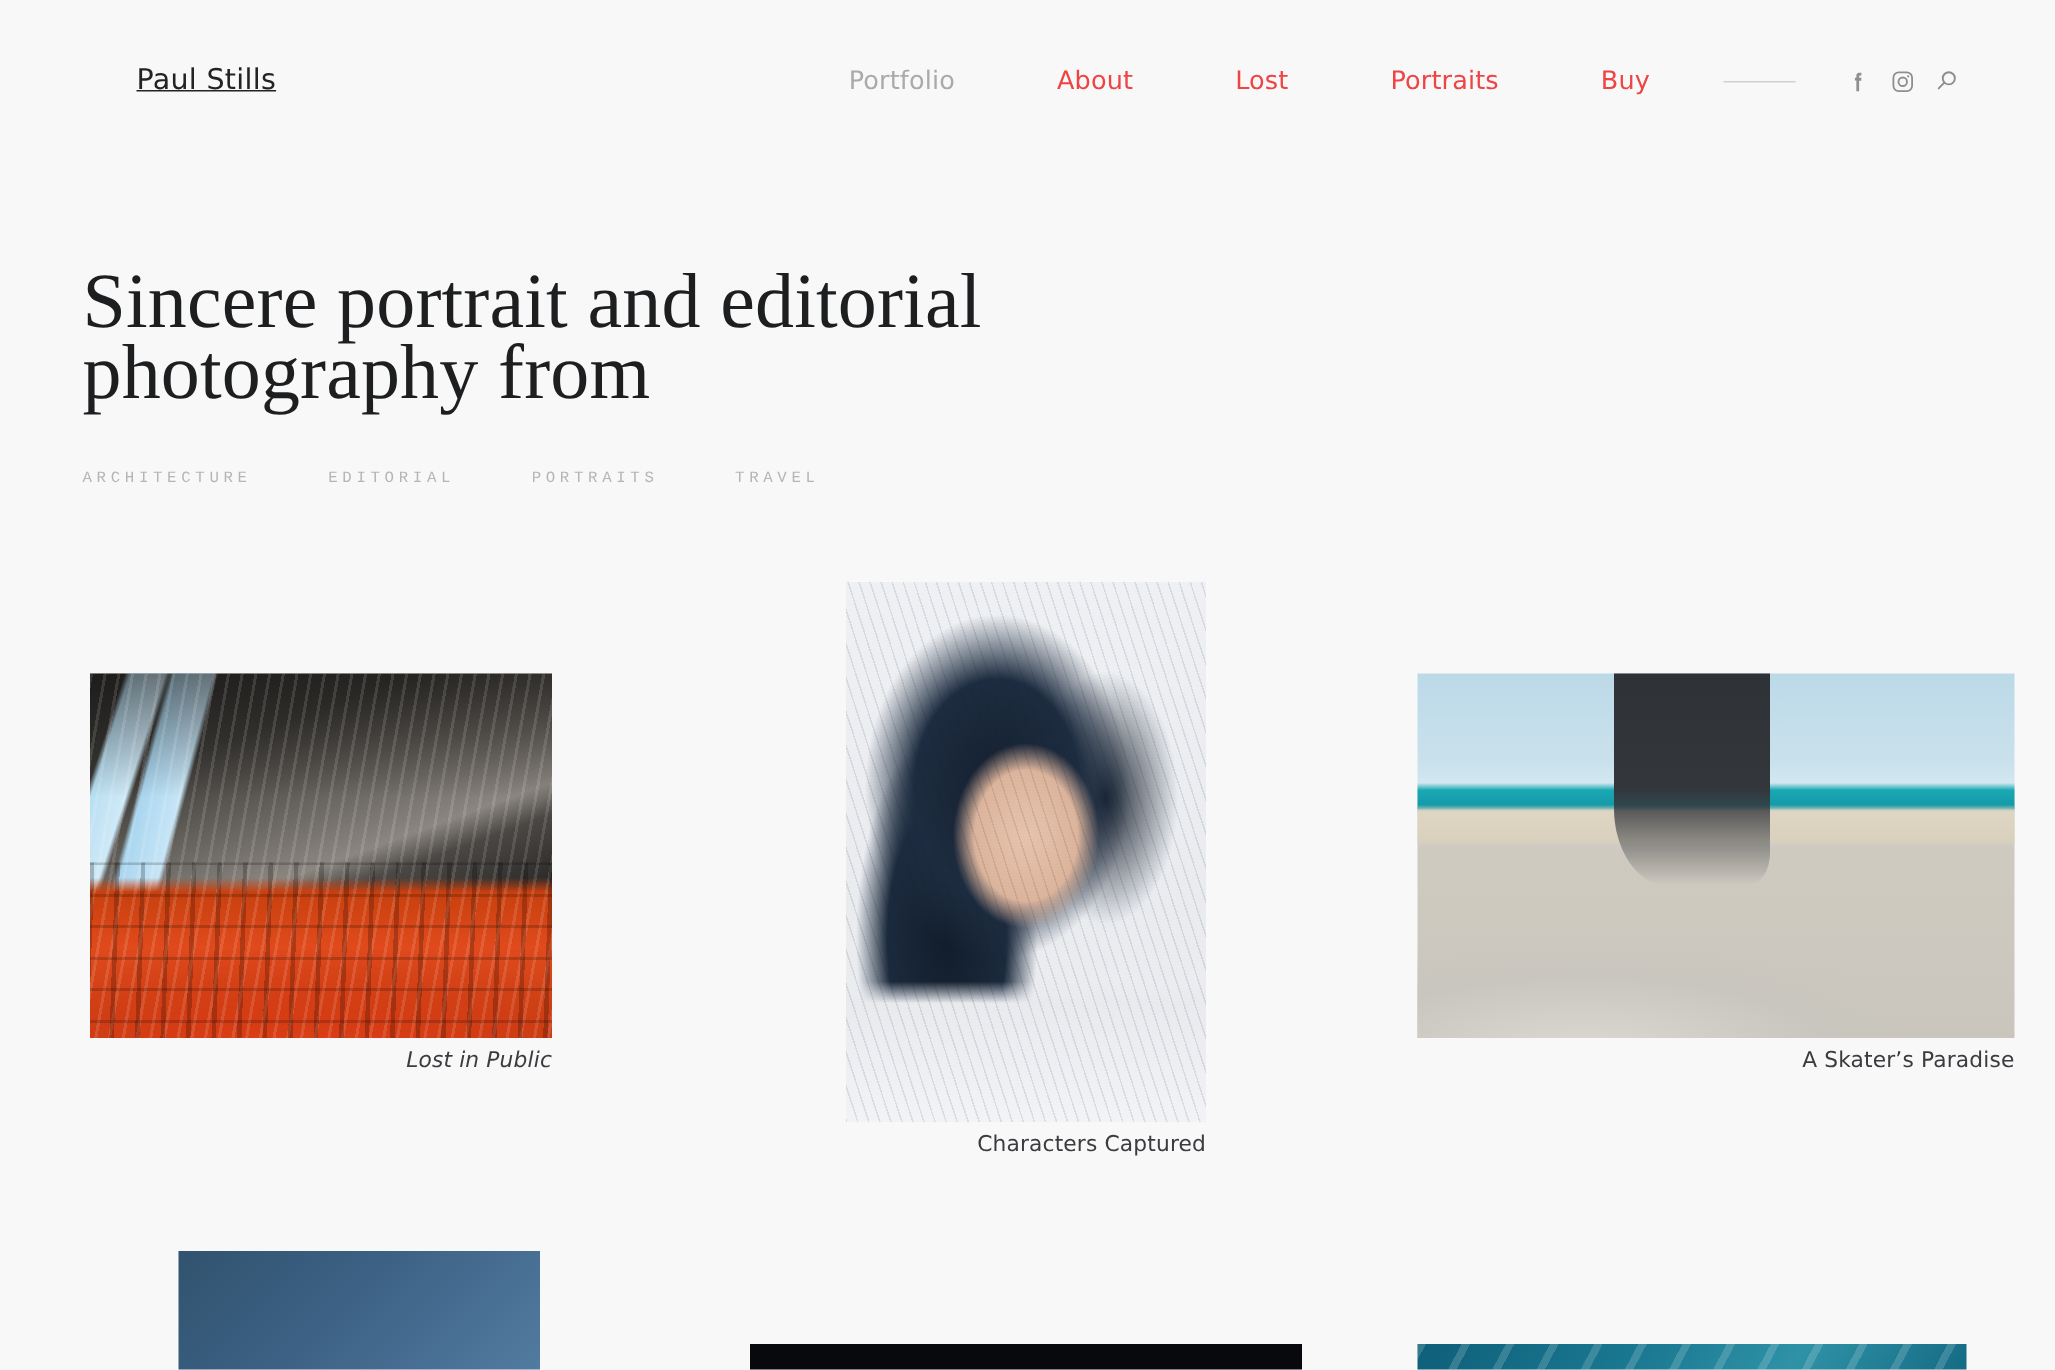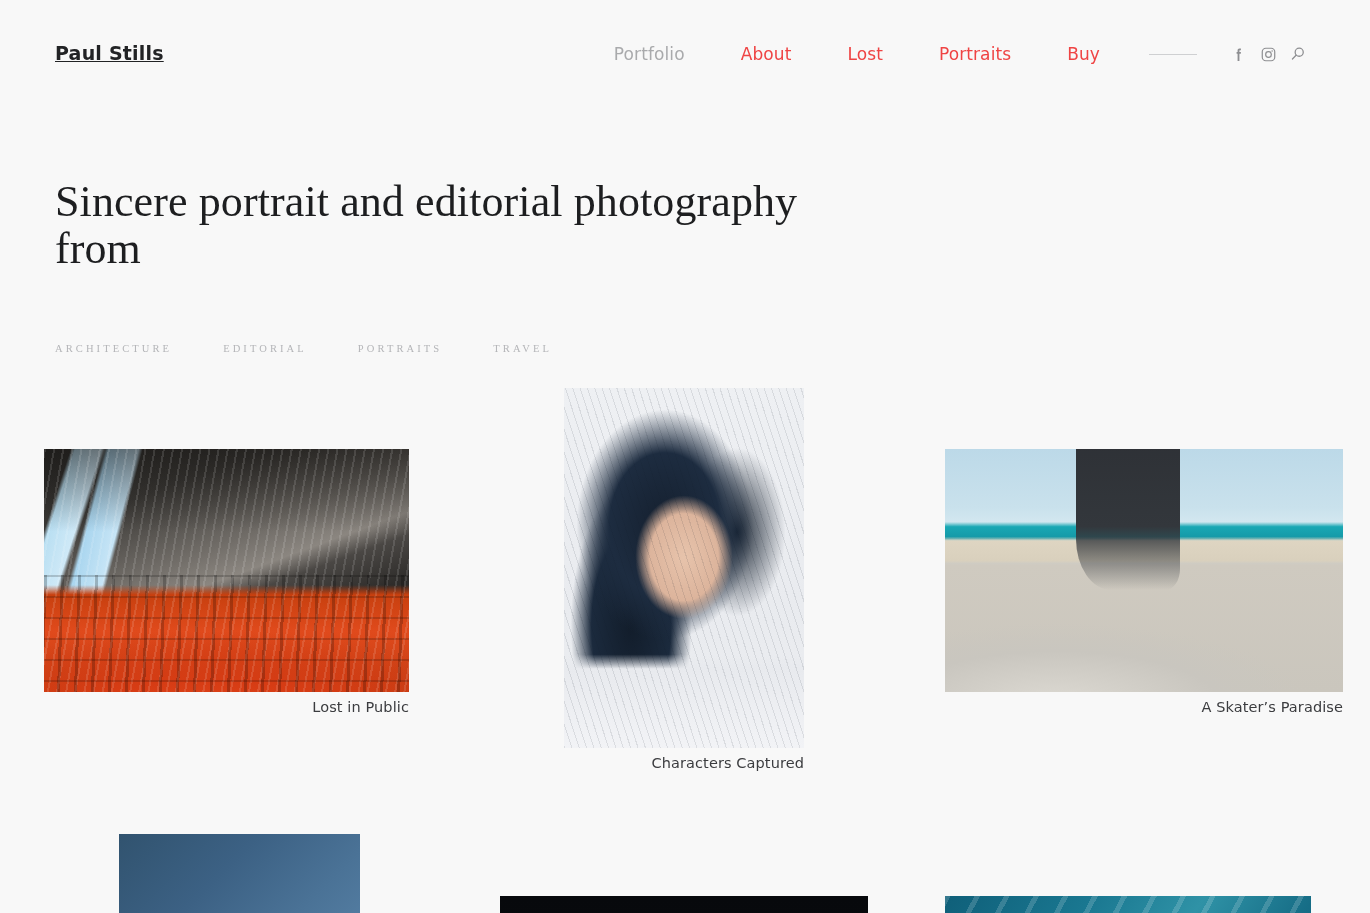--- a/index.html
+++ b/index.html
@@ -23,34 +23,35 @@
     width: 1370px;
     height: 108px;
     display: flex;
     align-items: center;
     justify-content: space-between;
     padding: 0 57px 0 55px;
   }
   .brand {
     font-family: "DejaVu Sans", sans-serif;
     font-size: 19px;
-    font-weight: 700;
+    font-weight: 400;
     letter-spacing: 0.2px;
     color: #222325;
     line-height: 1;
     margin-top: -2px;
+    margin-left: 36px;
   }
   .nav-cluster {
     display: flex;
     align-items: center;
   }
   .nav-menu {
     display: flex;
     align-items: center;
-    gap: 4px;
+    gap: 16px;
   }
   .nav-link {
     font-family: "DejaVu Sans", sans-serif;
     font-size: 17px;
     color: #ef4444;
     letter-spacing: 0.1px;
     text-decoration: none;
     padding: 0 26px;
     line-height: 1;
     white-space: nowrap;
@@ -81,46 +82,45 @@
 
   
   .hero {
     position: absolute;
     top: 178px;
     left: 55px;
     width: 800px;
   }
   .hero-title {
     font-family: "Liberation Serif", "DejaVu Serif", serif;
-    font-size: 44px;
+    font-size: 52px;
     line-height: 47px;
     color: #1d1e20;
     font-weight: 400;
     margin: 0;
     letter-spacing: 0.1px;
   }
 
   
   .category-row {
     position: absolute;
     top: 313px;
     left: 55px;
     display: flex;
     align-items: center;
   }
   .category-link {
-    font-family: Liberation Serif, serif;
+    font-family: Liberation Mono, monospace;
     font-size: 10.5px;
     letter-spacing: 3.1px;
     color: #b4b5b8;
     text-transform: uppercase;
     text-decoration: none;
     margin-right: 51px;
     white-space: nowrap;
-    margin-top: 30px;
   }
 
   
   .gallery {
     position: absolute;
     top: 0; left: 0;
     width: 1370px;
     height: 913px;
     pointer-events: none;
   }
@@ -139,21 +139,21 @@
     font-family: "DejaVu Sans", sans-serif;
     font-size: 14.5px;
     color: #3b3c3f;
     text-align: right;
     margin-top: 7px;
     letter-spacing: 0.1px;
     white-space: nowrap;
   }
 
   
-  #item-1 { left: 44px;  top: 449px; width: 365px; }
+  #item-1 { left: 60px;  top: 449px; width: 308px; font-style: italic; }
   #item-1 .photo { height: 243px; }
   #item-2 { left: 564px; top: 388px; width: 240px; }
   #item-2 .photo { height: 360px; }
   #item-3 { left: 945px; top: 449px; width: 398px; }
   #item-3 .photo { height: 243px; }
   #item-4 { left: 119px; top: 834px; width: 241px; }
   #item-4 .photo { height: 200px; }
   #item-5 { left: 500px; top: 896px; width: 368px; }
   #item-5 .photo { height: 200px; }
   #item-6 { left: 945px; top: 896px; width: 366px; }

